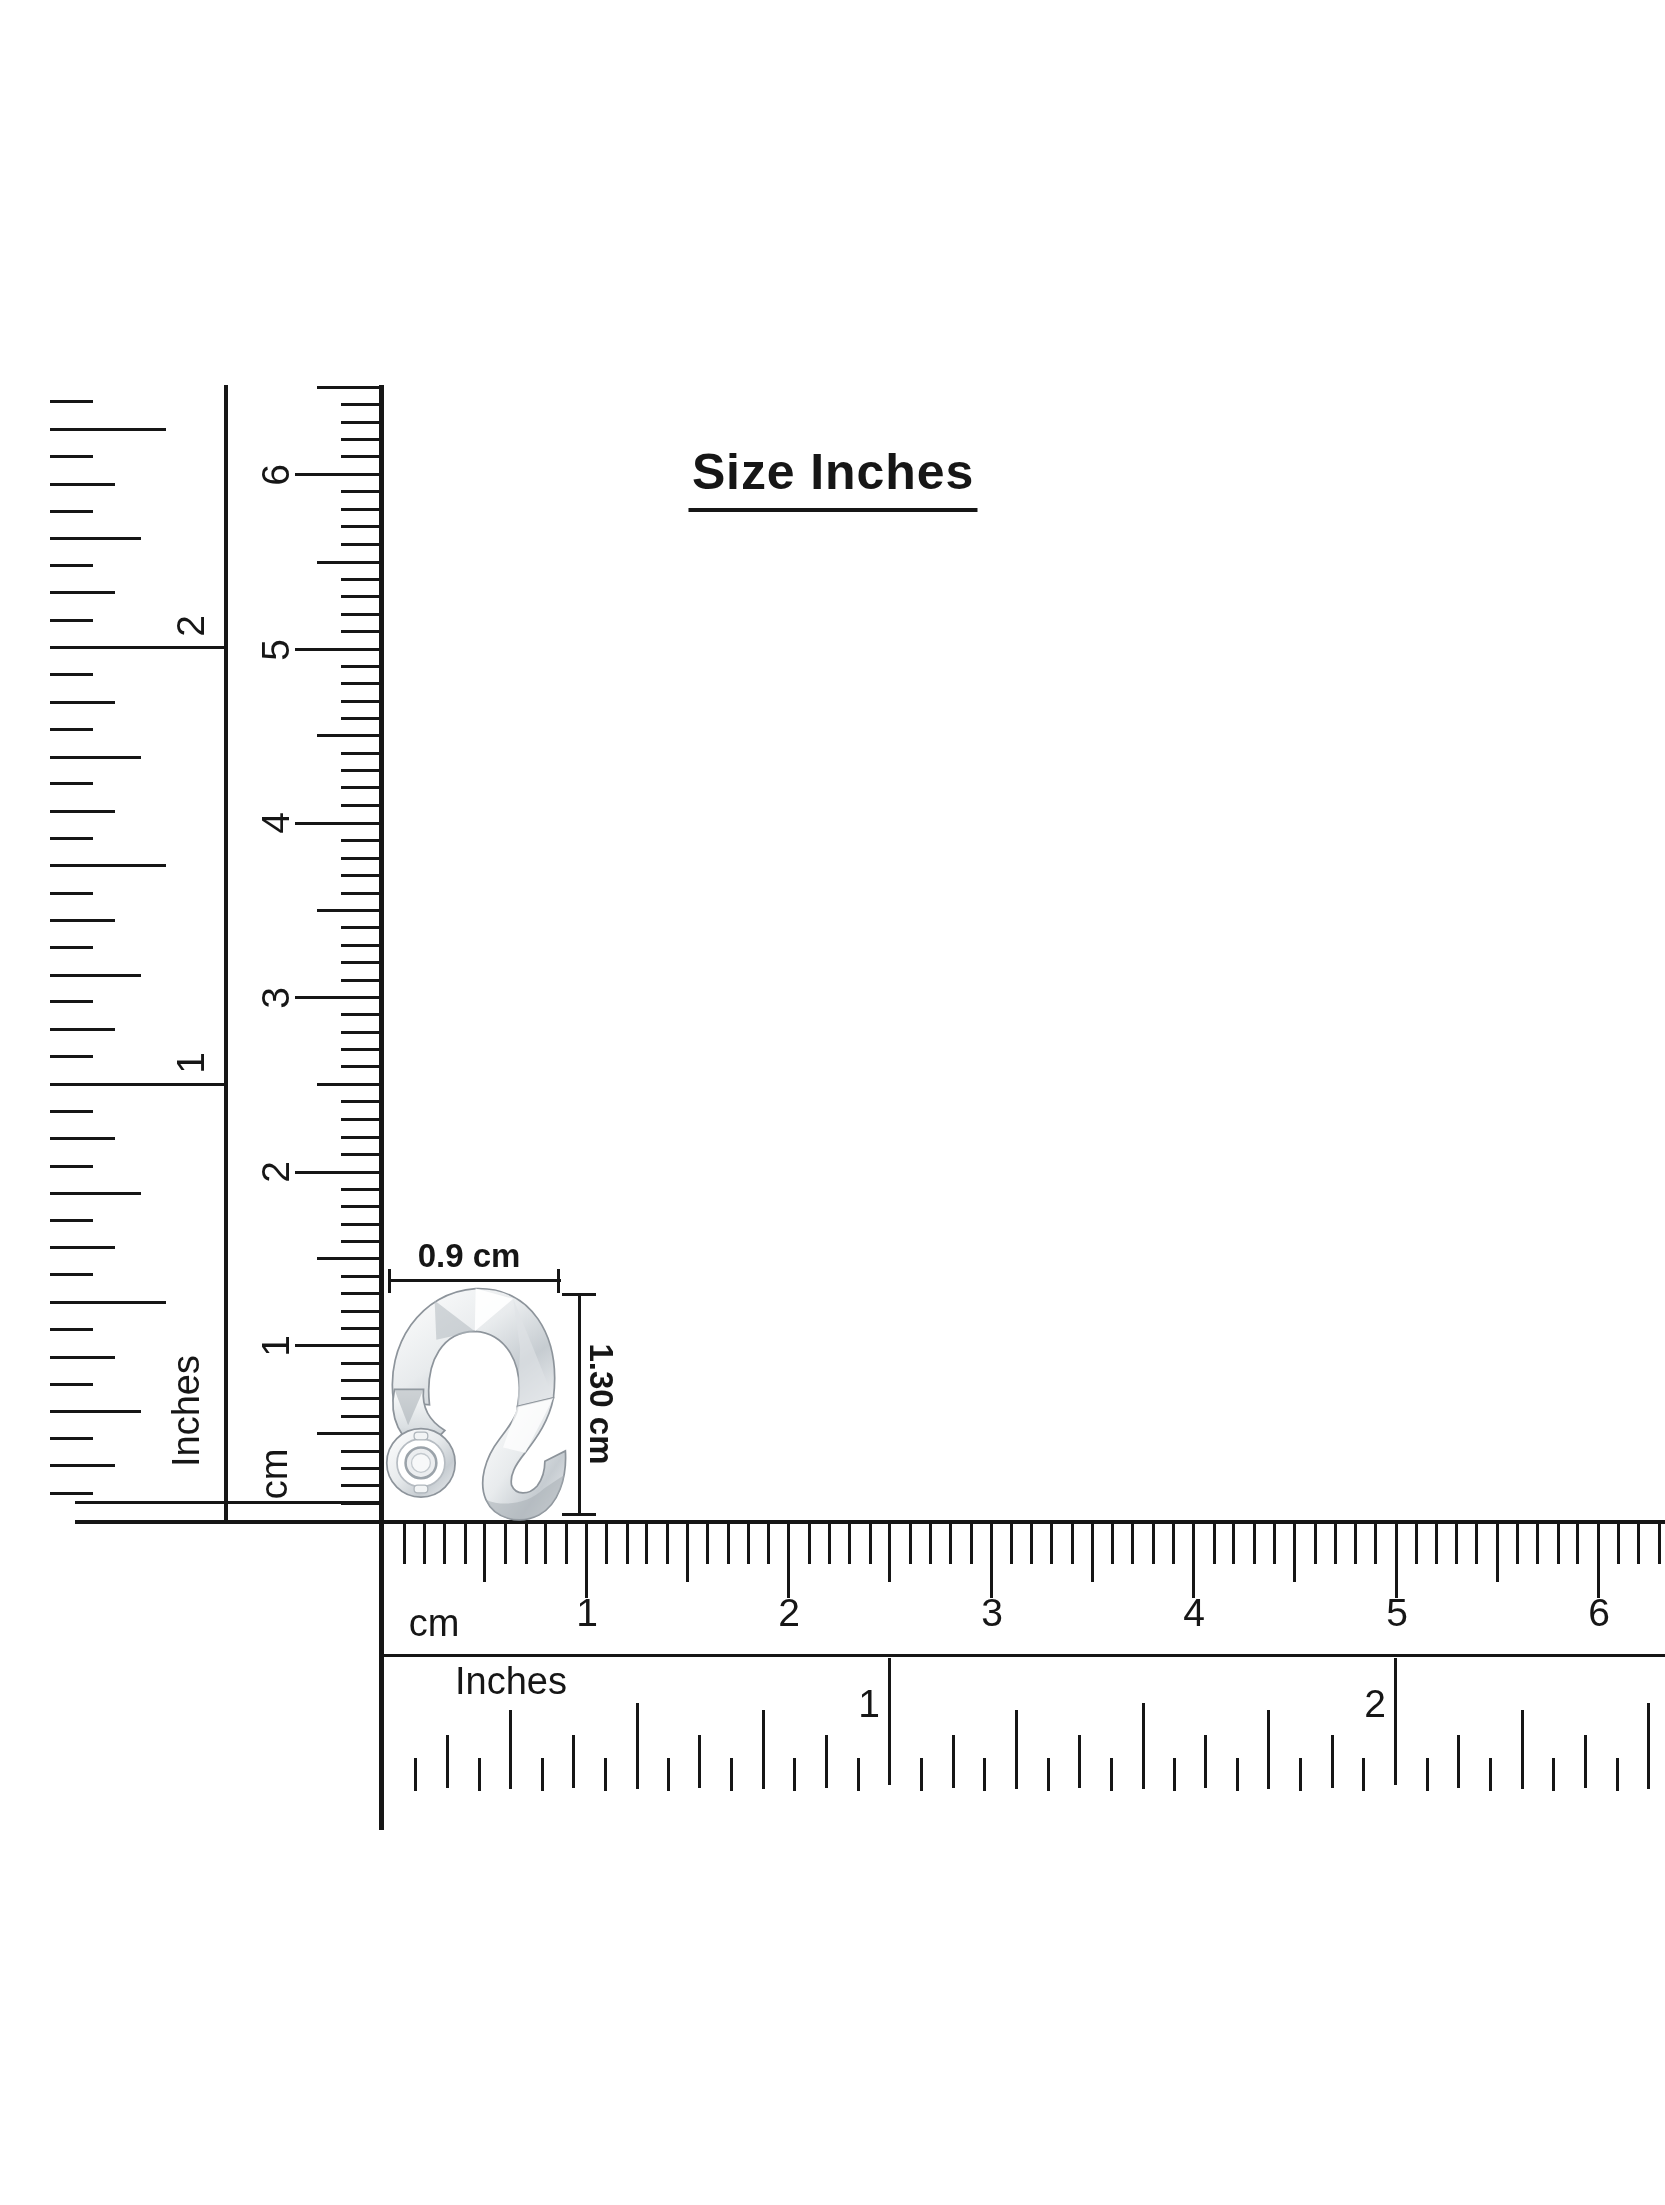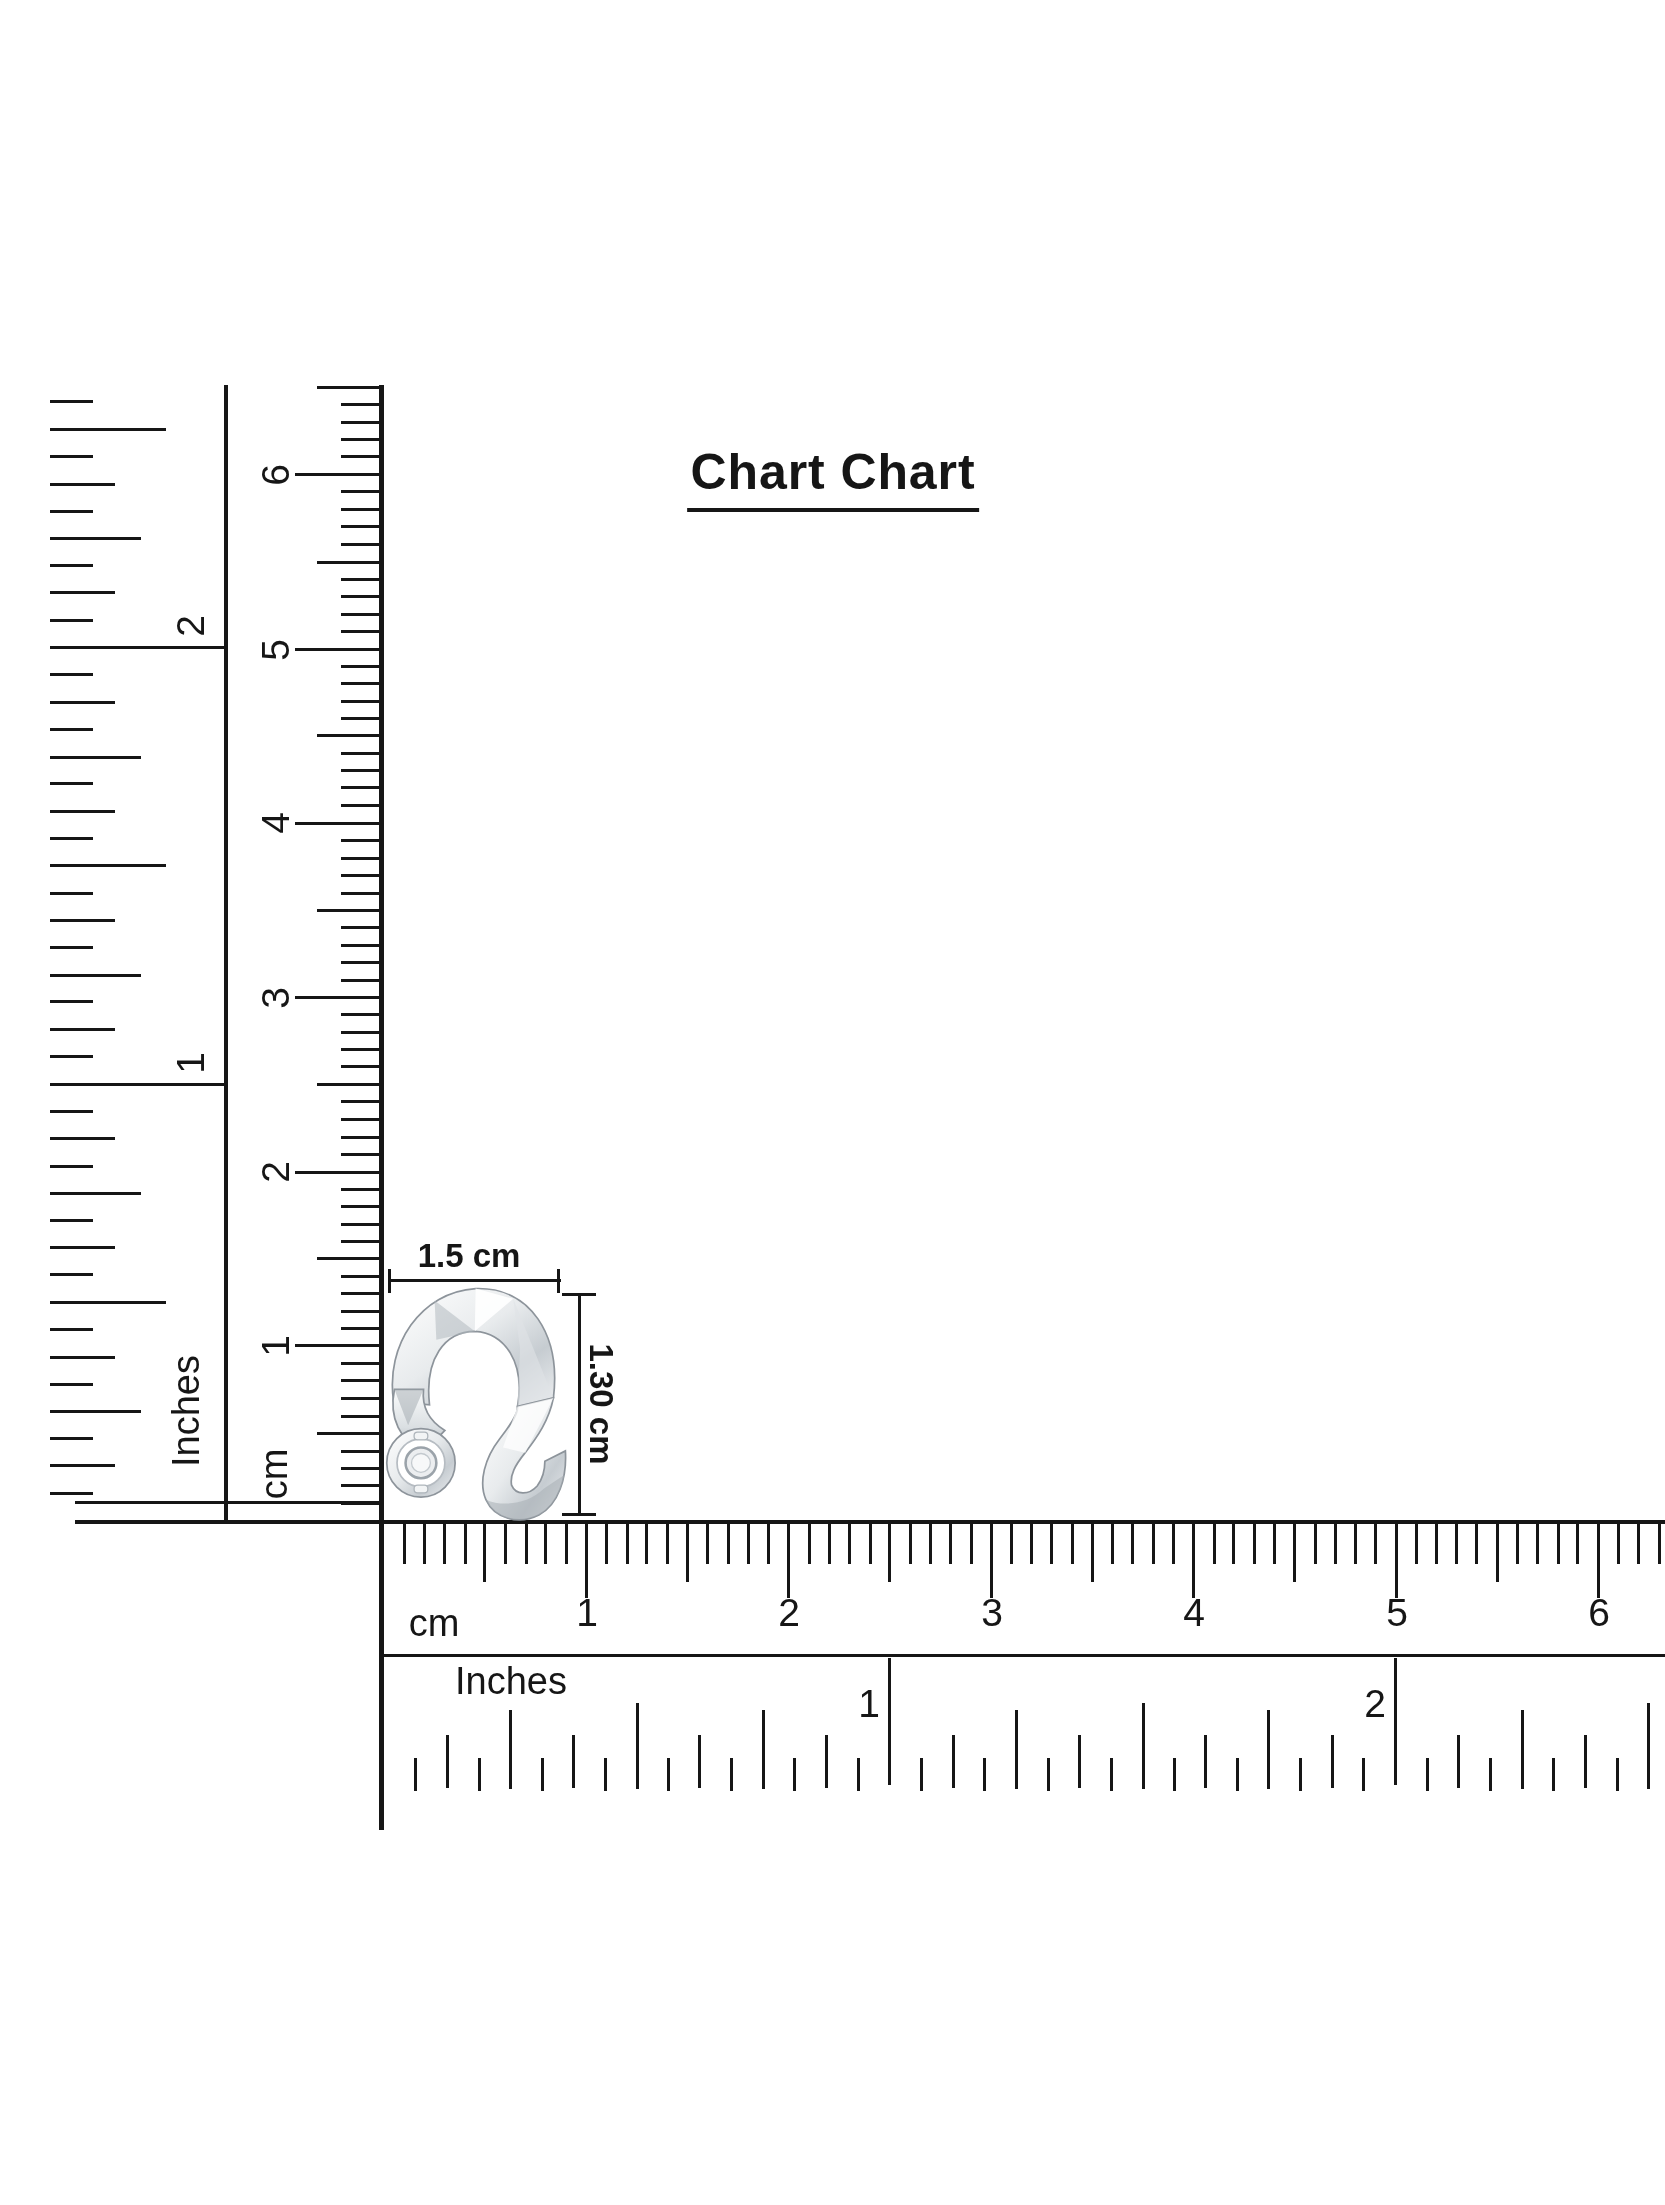--- a/index.html
+++ b/index.html
@@ -30,21 +30,21 @@
     transform:translate(-50%,-50%);
   }
   .dim-label.rot{ transform:translate(-50%,-50%) rotate(90deg); }
   svg{ position:absolute; display:block; }
 </style>
 </head>
 <body>
 
 <div class="canvas">
 
-  <div class="title">Chart Chart</div>
+  <div class="title">Size Inches</div>
 
   <div class="line" style="left:75px; top:1501px; width:306px; height:3.4px;"></div>
   <div class="line" style="left:75px; top:1520px; width:1590px; height:4.3px;"></div>
   <div class="line" style="left:224px; top:385px; width:4.3px; height:1138px;"></div>
   <div class="line" style="left:379px; top:385px; width:5.1px; height:1445px;"></div>
   <div class="line" style="left:383px; top:1654px; width:1283px; height:3.4px;"></div>
 
   <div id="v-in">
       <div class="tick" style="left: 50px; top: 1492px; width: 43px; height: 3.4px;"></div>
       <div class="tick" style="left: 50px; top: 1464px; width: 65px; height: 3.4px;"></div>
@@ -280,21 +280,21 @@
     </div>
 
   <div class="unit rot" style="left:186px; top:1411px;">Inches</div>
   <div class="unit rot" style="left:274px; top:1474px;">cm</div>
   <div class="unit" style="left:434px; top:1623px;">cm</div>
   <div class="unit" style="left:511px; top:1681px;">Inches</div>
 
   <div class="line" style="left:388px; top:1279px; width:173px; height:3.4px;"></div>
   <div class="line" style="left:388px; top:1269px; width:3.4px; height:24px;"></div>
   <div class="line" style="left:557px; top:1269px; width:3.4px; height:24px;"></div>
-  <div class="dim-label" style="left:469px; top:1255px;">1.5 cm</div>
+  <div class="dim-label" style="left:469px; top:1255px;">0.9 cm</div>
 
   <div class="line" style="left:578px; top:1293px; width:3.4px; height:223px;"></div>
   <div class="line" style="left:562px; top:1293px; width:34px; height:3.4px;"></div>
   <div class="line" style="left:562px; top:1513px; width:34px; height:3.4px;"></div>
   <div class="dim-label rot" style="left:601px; top:1404px;">1.30 cm</div>
 
   <svg style="left:383px; top:1280px;" width="187" height="241" viewBox="0 0 218 282">
     <defs>
       <linearGradient id="sg" x1="0" y1="0" x2="1" y2="1">
         <stop offset="0" stop-color="#ffffff"></stop>

